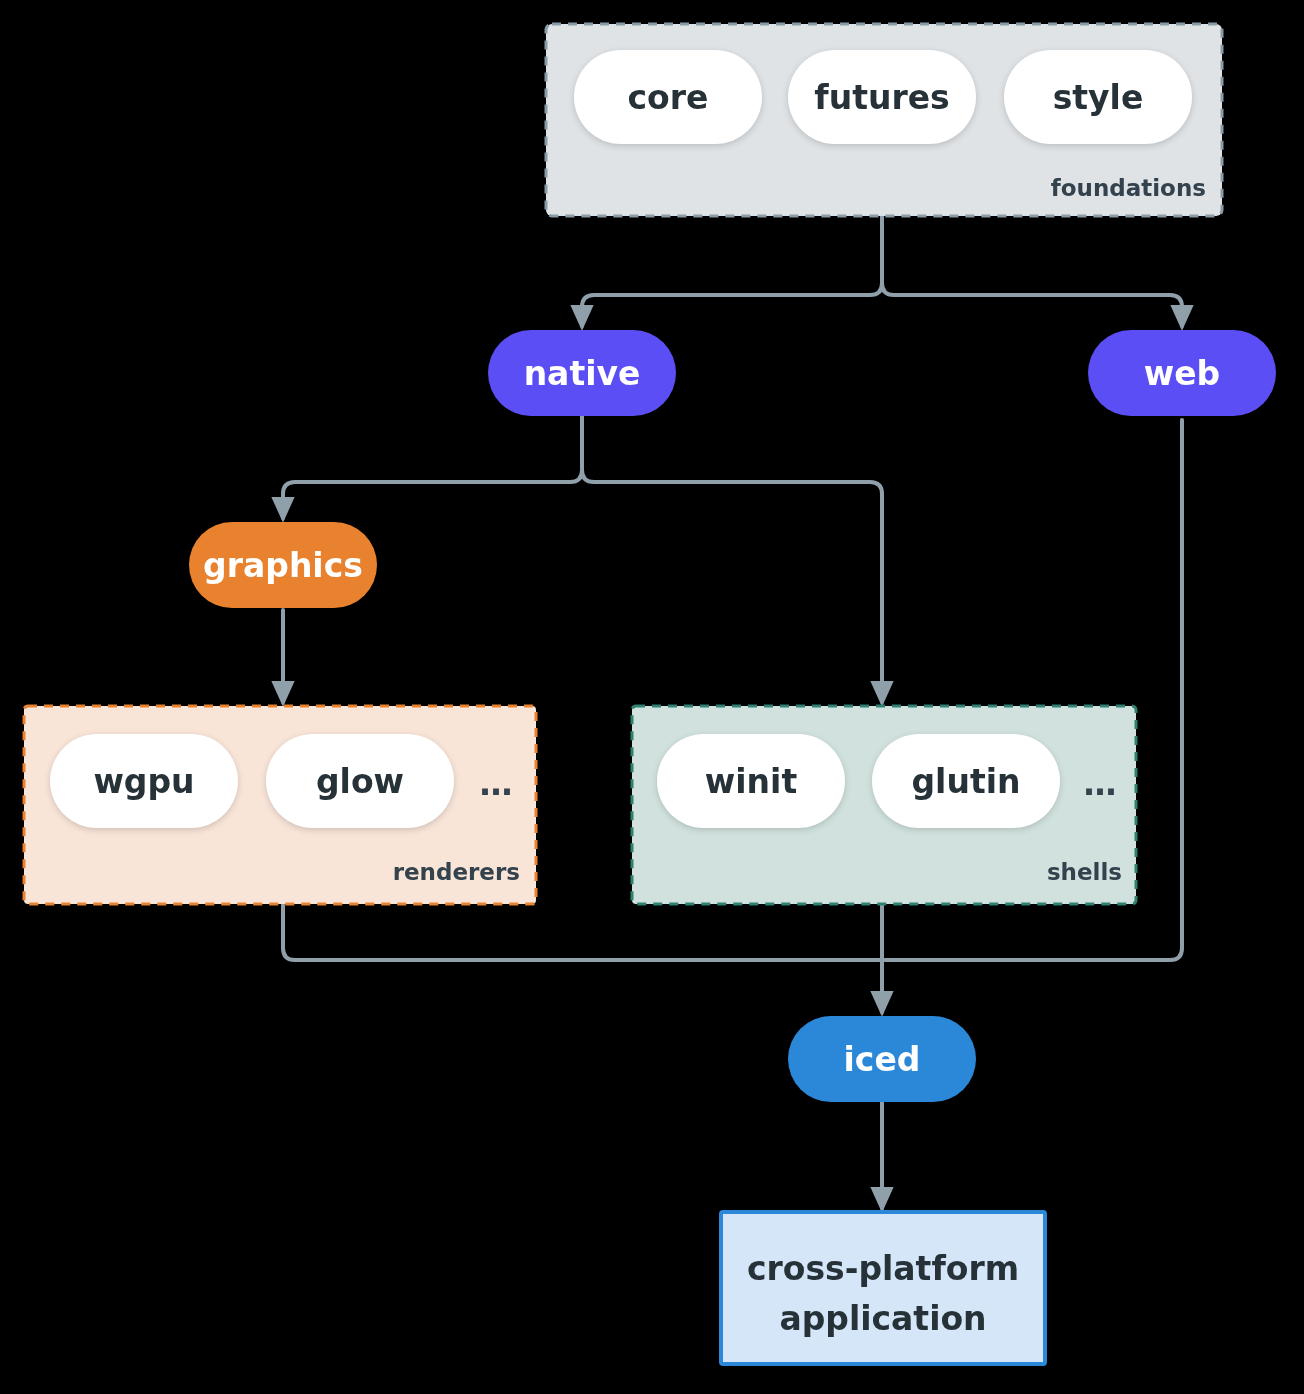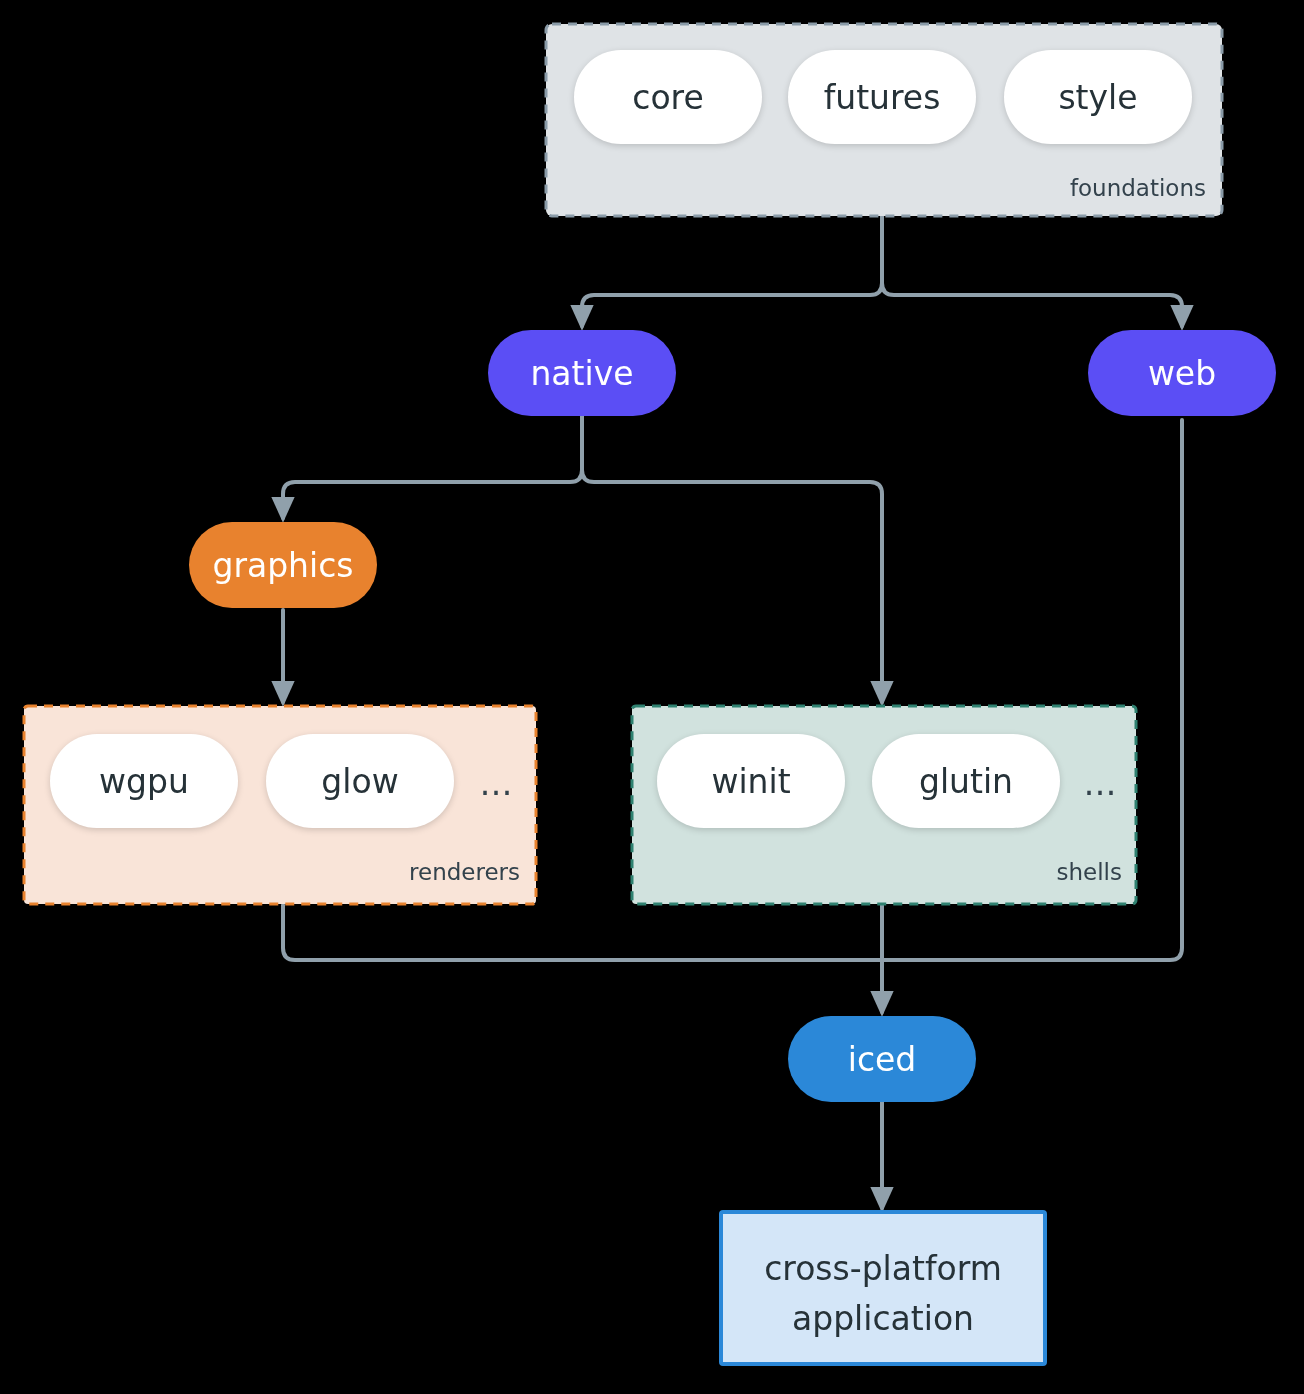--- a/index.html
+++ b/index.html
@@ -10,20 +10,21 @@
   body {
     width: 1304px;
     height: 1394px;
     font-family: "DejaVu Sans", sans-serif;
     overflow: hidden;
   }
   #diagram-root {
     position: relative;
     width: 1280px;
     height: 1394px;
+    font-weight: bold;
   }
   svg#arch-svg {
     position: absolute;
     left: 0;
     top: 0;
     width: 1304px;
     height: 1394px;
     display: block;
   }
   .edge-path {

